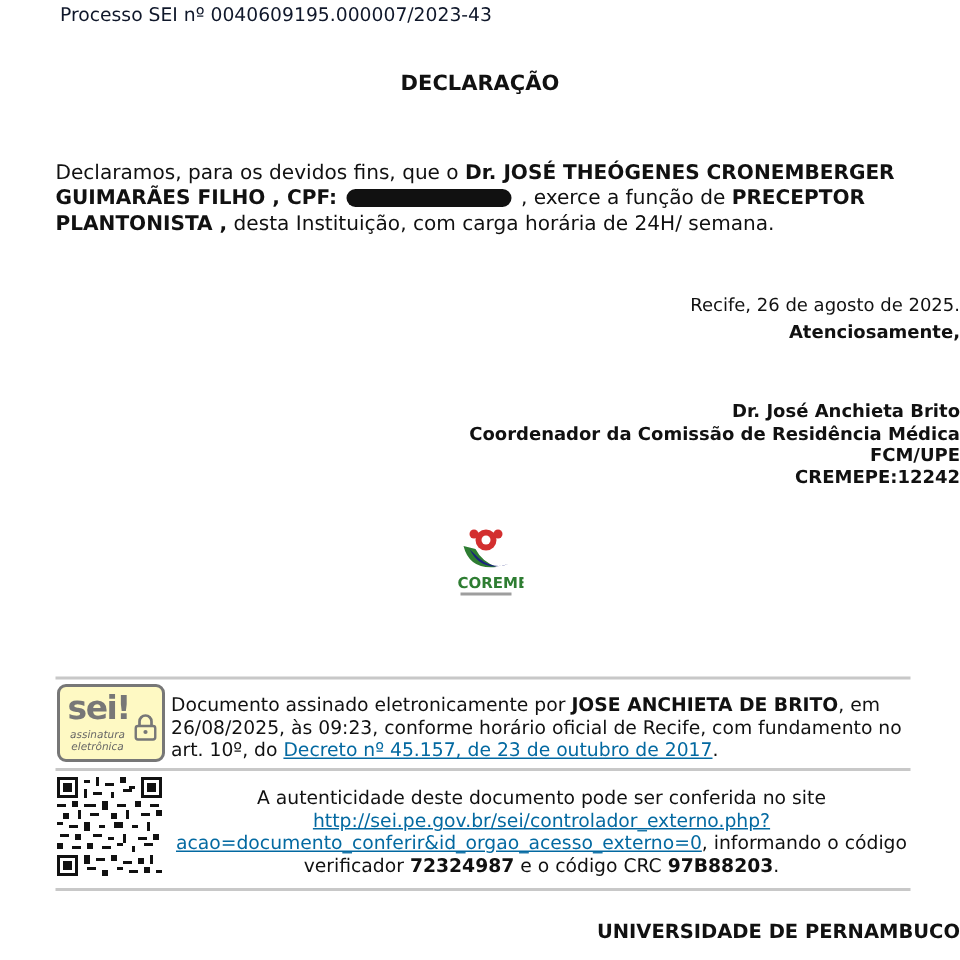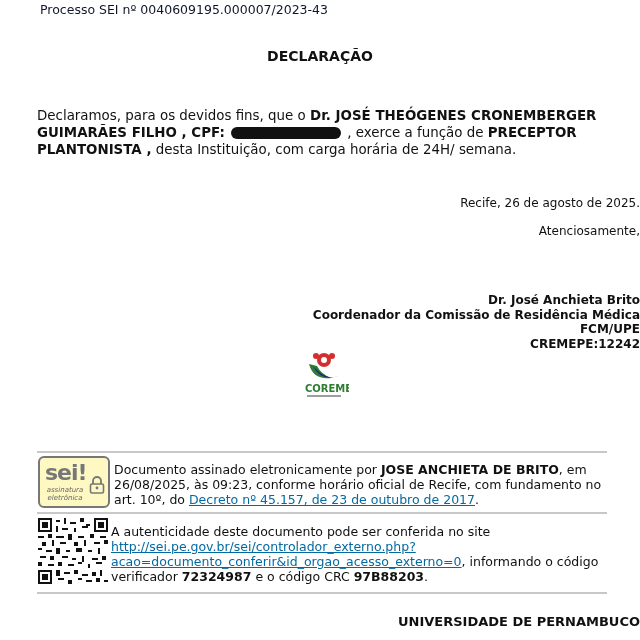--- a/index.html
+++ b/index.html
@@ -6,32 +6,32 @@
     html, body { width: 640px; height: 640px; overflow: hidden; background: #ffffff; }
     body { font-family: "DejaVu Sans", sans-serif; color: #111; position: relative; }
     .abs { position: absolute; }
     .process { left: 40px; top: 2px; font-size: 12.5px; color: #0f172a; }
     .title { left: 0; width: 640px; top: 48px; text-align: center; font-size: 14px; font-weight: bold; }
     .body-text { left: 37px; top: 107px; width: 570px; font-size: 13.4px; line-height: 17px; }
     .body-text b { font-weight: bold; }
     .redact { display: inline-block; width: 110px; height: 12px; background: #111; border-radius: 6px; vertical-align: middle; margin: 0 2px; }
     .center { left: 0; width: 640px; text-align: right; }
     .date { top: 196px; font-size: 12px; }
-    .atenc { top: 224px; font-size: 12px; font-weight: normal; }
-    .sig { top: 267px; font-size: 12px; font-weight: bold; line-height: 14.5px; margin-top: 26px; }
+    .atenc { top: 214px; font-size: 12px; font-weight: bold; }
+    .sig { top: 267px; font-size: 12px; font-weight: bold; line-height: 14.5px; }
     .logo { left: 299px; top: 350px; width: 50px; height: 50px; }
     .hr { left: 37px; width: 570px; height: 2px; background: #c8c8c8; }
     .sei-badge { left: 38px; top: 456px; width: 72px; height: 52px; border: 2px solid #777; border-radius: 6px; background: #fef9c3; }
     .sei-word { position: absolute; left: 5px; top: 2px; font-size: 22px; font-weight: bold; color: #777; letter-spacing: -1px; }
     .sei-sub { position: absolute; left: 5px; top: 28px; font-size: 7px; color: #666; line-height: 8px; text-align: center; width: 40px; font-style: italic; }
     .lock { position: absolute; left: 49px; top: 18px; width: 16px; height: 18px; }
     .sig-text { left: 114px; top: 462px; width: 495px; font-size: 12.5px; line-height: 15px; }
     a { color: #0369a1; text-decoration: underline; }
     .qr { left: 38px; top: 518px; width: 70px; height: 66px; }
-    .auth-text { left: 111px; top: 524px; width: 500px; font-size: 12.5px; line-height: 15px; }
+    .auth-text { left: 111px; top: 524px; width: 500px; font-size: 12.5px; line-height: 15px; text-align: center; }
     .footer { top: 614px; font-size: 13px; font-weight: bold; }
   </style>
 </head>
 <body>
 
 <div class="abs process">Processo SEI nº 0040609195.000007/2023-43</div>
 
 <div class="abs title">DECLARAÇÃO</div>
 
 <div class="abs body-text">

